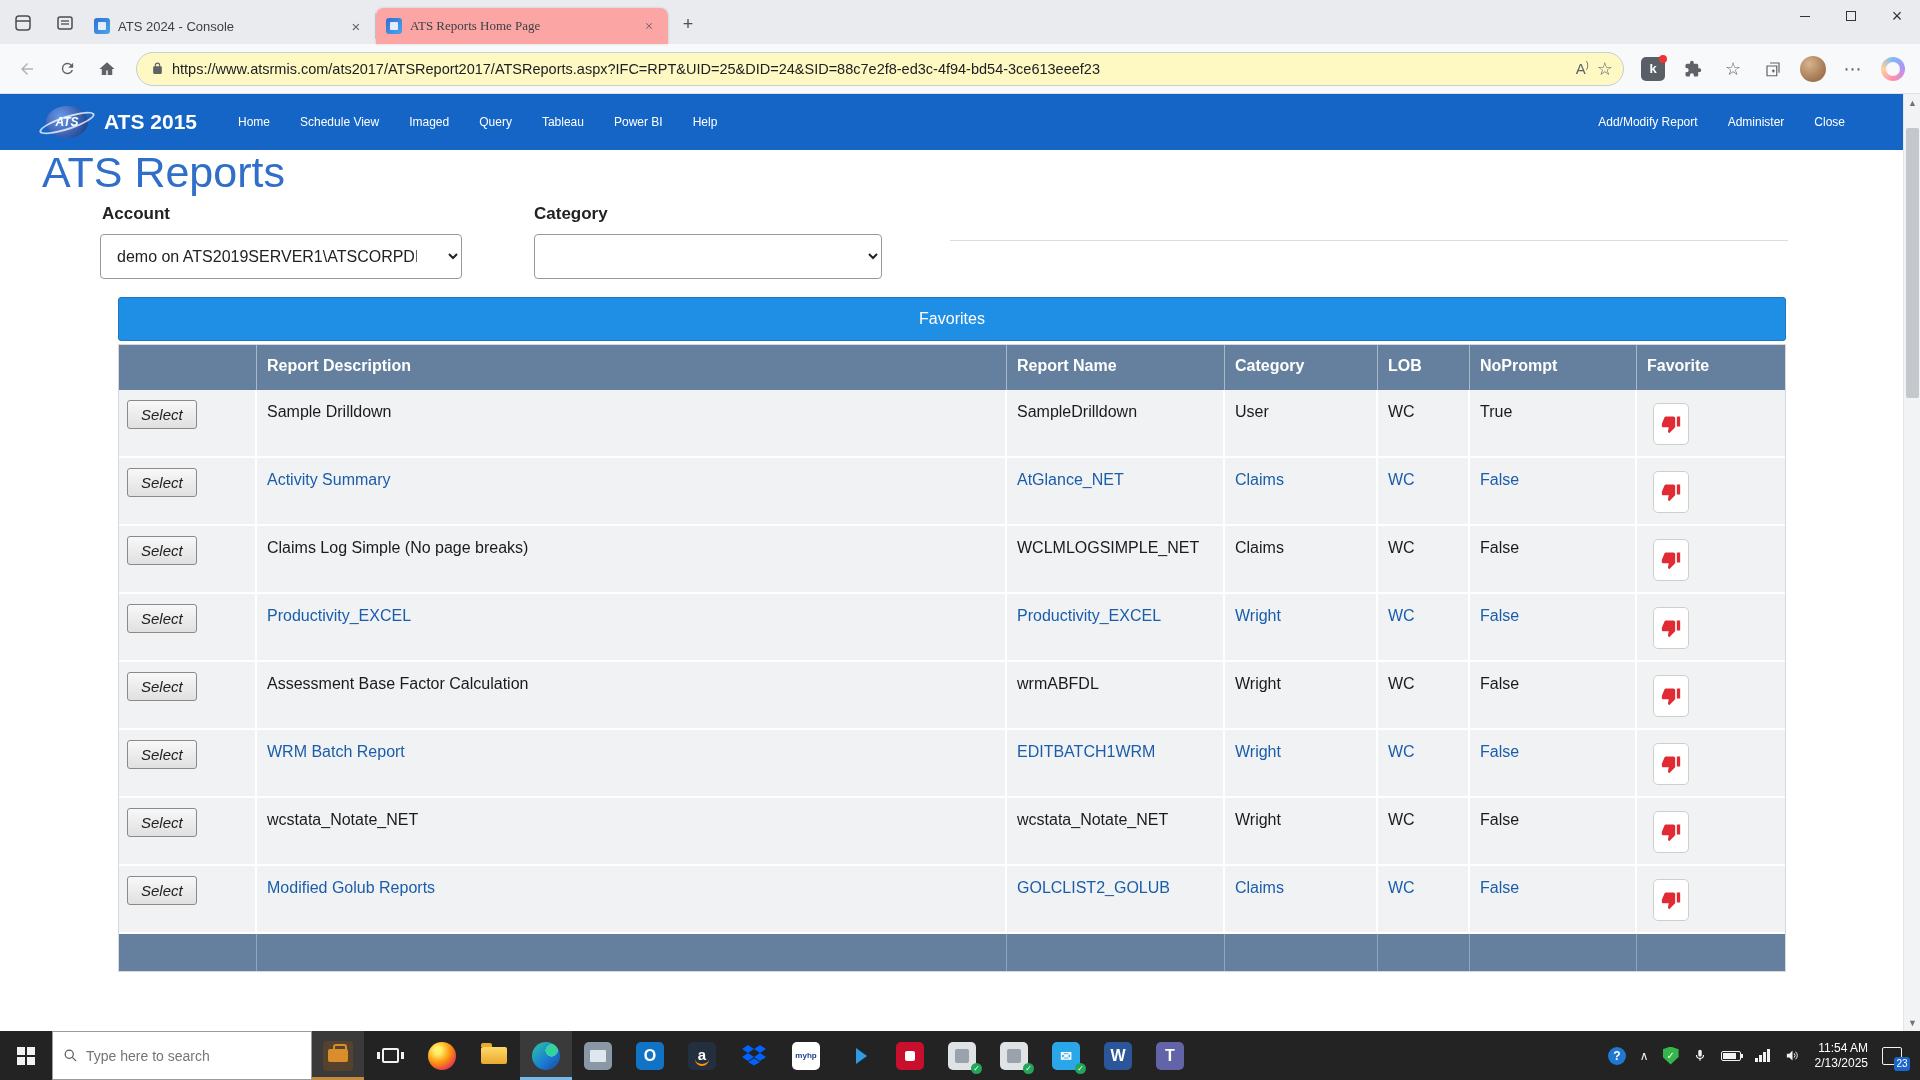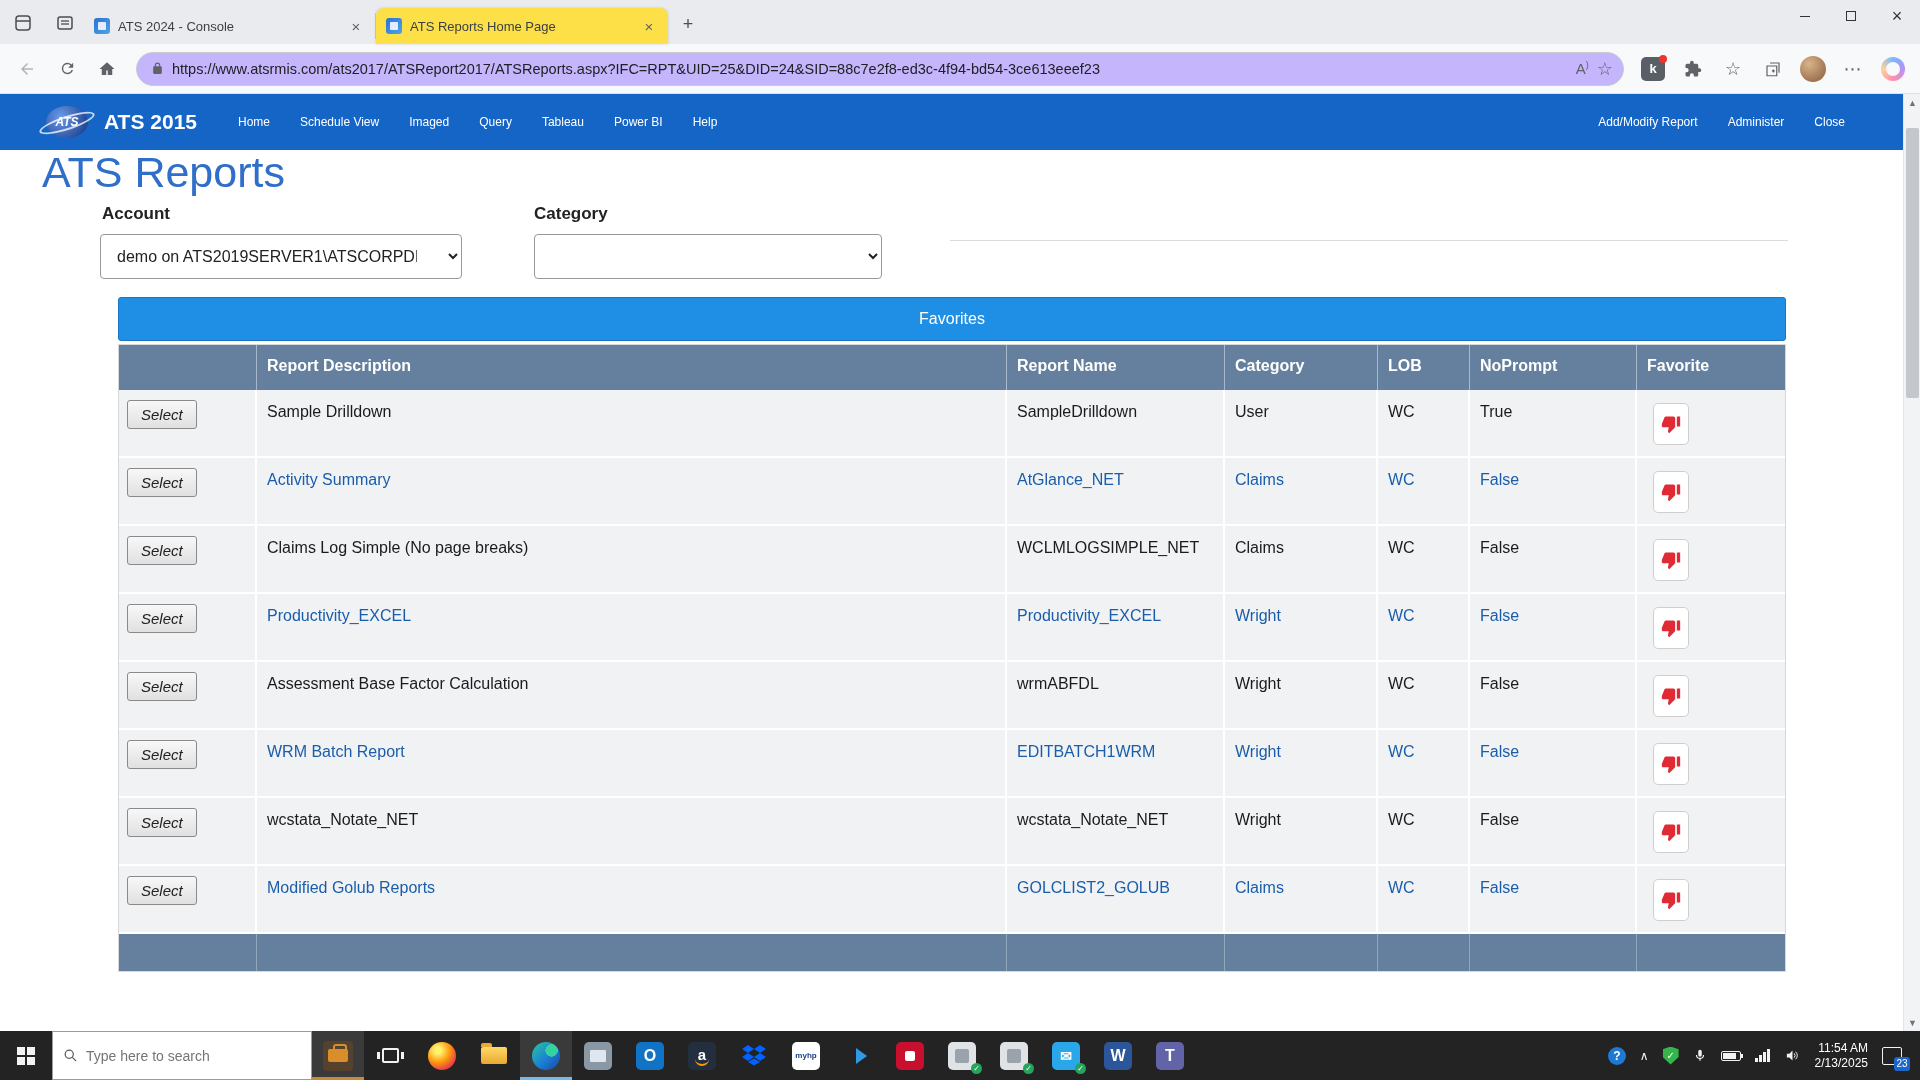--- a/index.html
+++ b/index.html
@@ -3,34 +3,34 @@
 <meta charset="utf-8">
 <style>
   * { margin:0; padding:0; box-sizing:border-box; }
   html,body { width:1920px; height:1080px; overflow:hidden; font-family:"Liberation Sans", sans-serif; background:#fff; }
 
   
   .tabstrip { height:44px; background:#e9ebee; display:flex; align-items:flex-end; position:relative; }
   .strip-icon { width:34px; height:34px; margin:0 2px 4px 6px; display:flex; align-items:center; justify-content:center; border-radius:6px; color:#4a4d51; }
   .tab { width:292px; height:36px; display:flex; align-items:center; gap:8px; padding:0 10px; font-size:13px; color:#3c4043; position:relative; }
   .tab.inactive { border-right:1px solid #c8cbd0; height:26px; margin-bottom:5px; }
-  .tab.active { background:#fde047; border-radius:8px 8px 0 0; box-shadow:0 0 3px rgba(0,0,0,.15); }
+  .tab.active { background:#fca5a5; border-radius:8px 8px 0 0; box-shadow:0 0 3px rgba(0,0,0,.15);font-family:Liberation Serif, serif; }
   .favicon { width:16px; height:16px; border-radius:3px; background:linear-gradient(135deg,#2f6fd6,#49a6e8); position:relative; flex:none; }
   .favicon:after { content:""; position:absolute; inset:4px; background:rgba(255,255,255,.85); border-radius:1px; }
   .tab-title { flex:1; white-space:nowrap; overflow:hidden; text-overflow:ellipsis; }
   .tab-close { font-size:15px; color:#5f6368; width:18px; height:18px; display:flex; align-items:center; justify-content:center; border-radius:4px; }
   .newtab-btn { width:28px; height:28px; margin:0 0 6px 6px; font-size:18px; color:#4a4d51; display:flex; align-items:center; justify-content:center; border-radius:6px; }
   .win-controls { margin-left:auto; display:flex; align-self:flex-start; }
   .win-btn { width:46px; height:32px; display:flex; align-items:center; justify-content:center; color:#333; font-size:14px; }
   .restore-glyph { width:10px; height:10px; border:1px solid #333; }
   .min-glyph { width:10px; border-top:1px solid #333; }
 
   .toolbar { height:50px; background:#f8f9fb; border-bottom:1px solid #dfe1e5; display:flex; align-items:center; padding:0 10px; gap:6px; }
   .tool-icon { width:34px; height:34px; display:flex; align-items:center; justify-content:center; border-radius:6px; flex:none; }
-  .omnibox { flex:1; height:34px; background:#c4b5fd; border:1px solid #c9cdd2; border-radius:17px; display:flex; align-items:center; padding:0 10px 0 14px; gap:8px; margin:0 6px; min-width:0; }
+  .omnibox { flex:1; height:34px; background:#fef9c3; border:1px solid #c9cdd2; border-radius:17px; display:flex; align-items:center; padding:0 10px 0 14px; gap:8px; margin:0 6px; min-width:0; }
   .omni-url { flex:1; font-size:14.5px; color:#202124; white-space:nowrap; overflow:hidden; text-overflow:ellipsis; }
   .readaloud { font-size:15px; color:#5f6368; flex:none; }
   .readaloud sup { font-size:9px; }
   .ext-keeper { width:24px; height:24px; background:#5a5e66; border-radius:5px; color:#fff; font-weight:bold; font-size:13px; display:flex; align-items:center; justify-content:center; position:relative; }
   .ext-keeper:after { content:""; position:absolute; top:-2px; right:-2px; width:8px; height:8px; background:#e33; border-radius:50%; }
   .avatar { width:26px; height:26px; border-radius:50%; background:radial-gradient(circle at 35% 30%, #d8b48c, #8a5a3a); }
   .copilot { width:24px; height:24px; border-radius:50%; background:conic-gradient(#7ab8ff,#b891f5,#ff8fb0,#ffd29a,#7ab8ff); position:relative; }
   .copilot:after { content:""; position:absolute; inset:5px; background:#f8f9fb; border-radius:50%; }
   .dots-glyph { font-size:18px; color:#5f6368; letter-spacing:1px; }
   .star-glyph { font-size:18px; color:#5f6368; }

